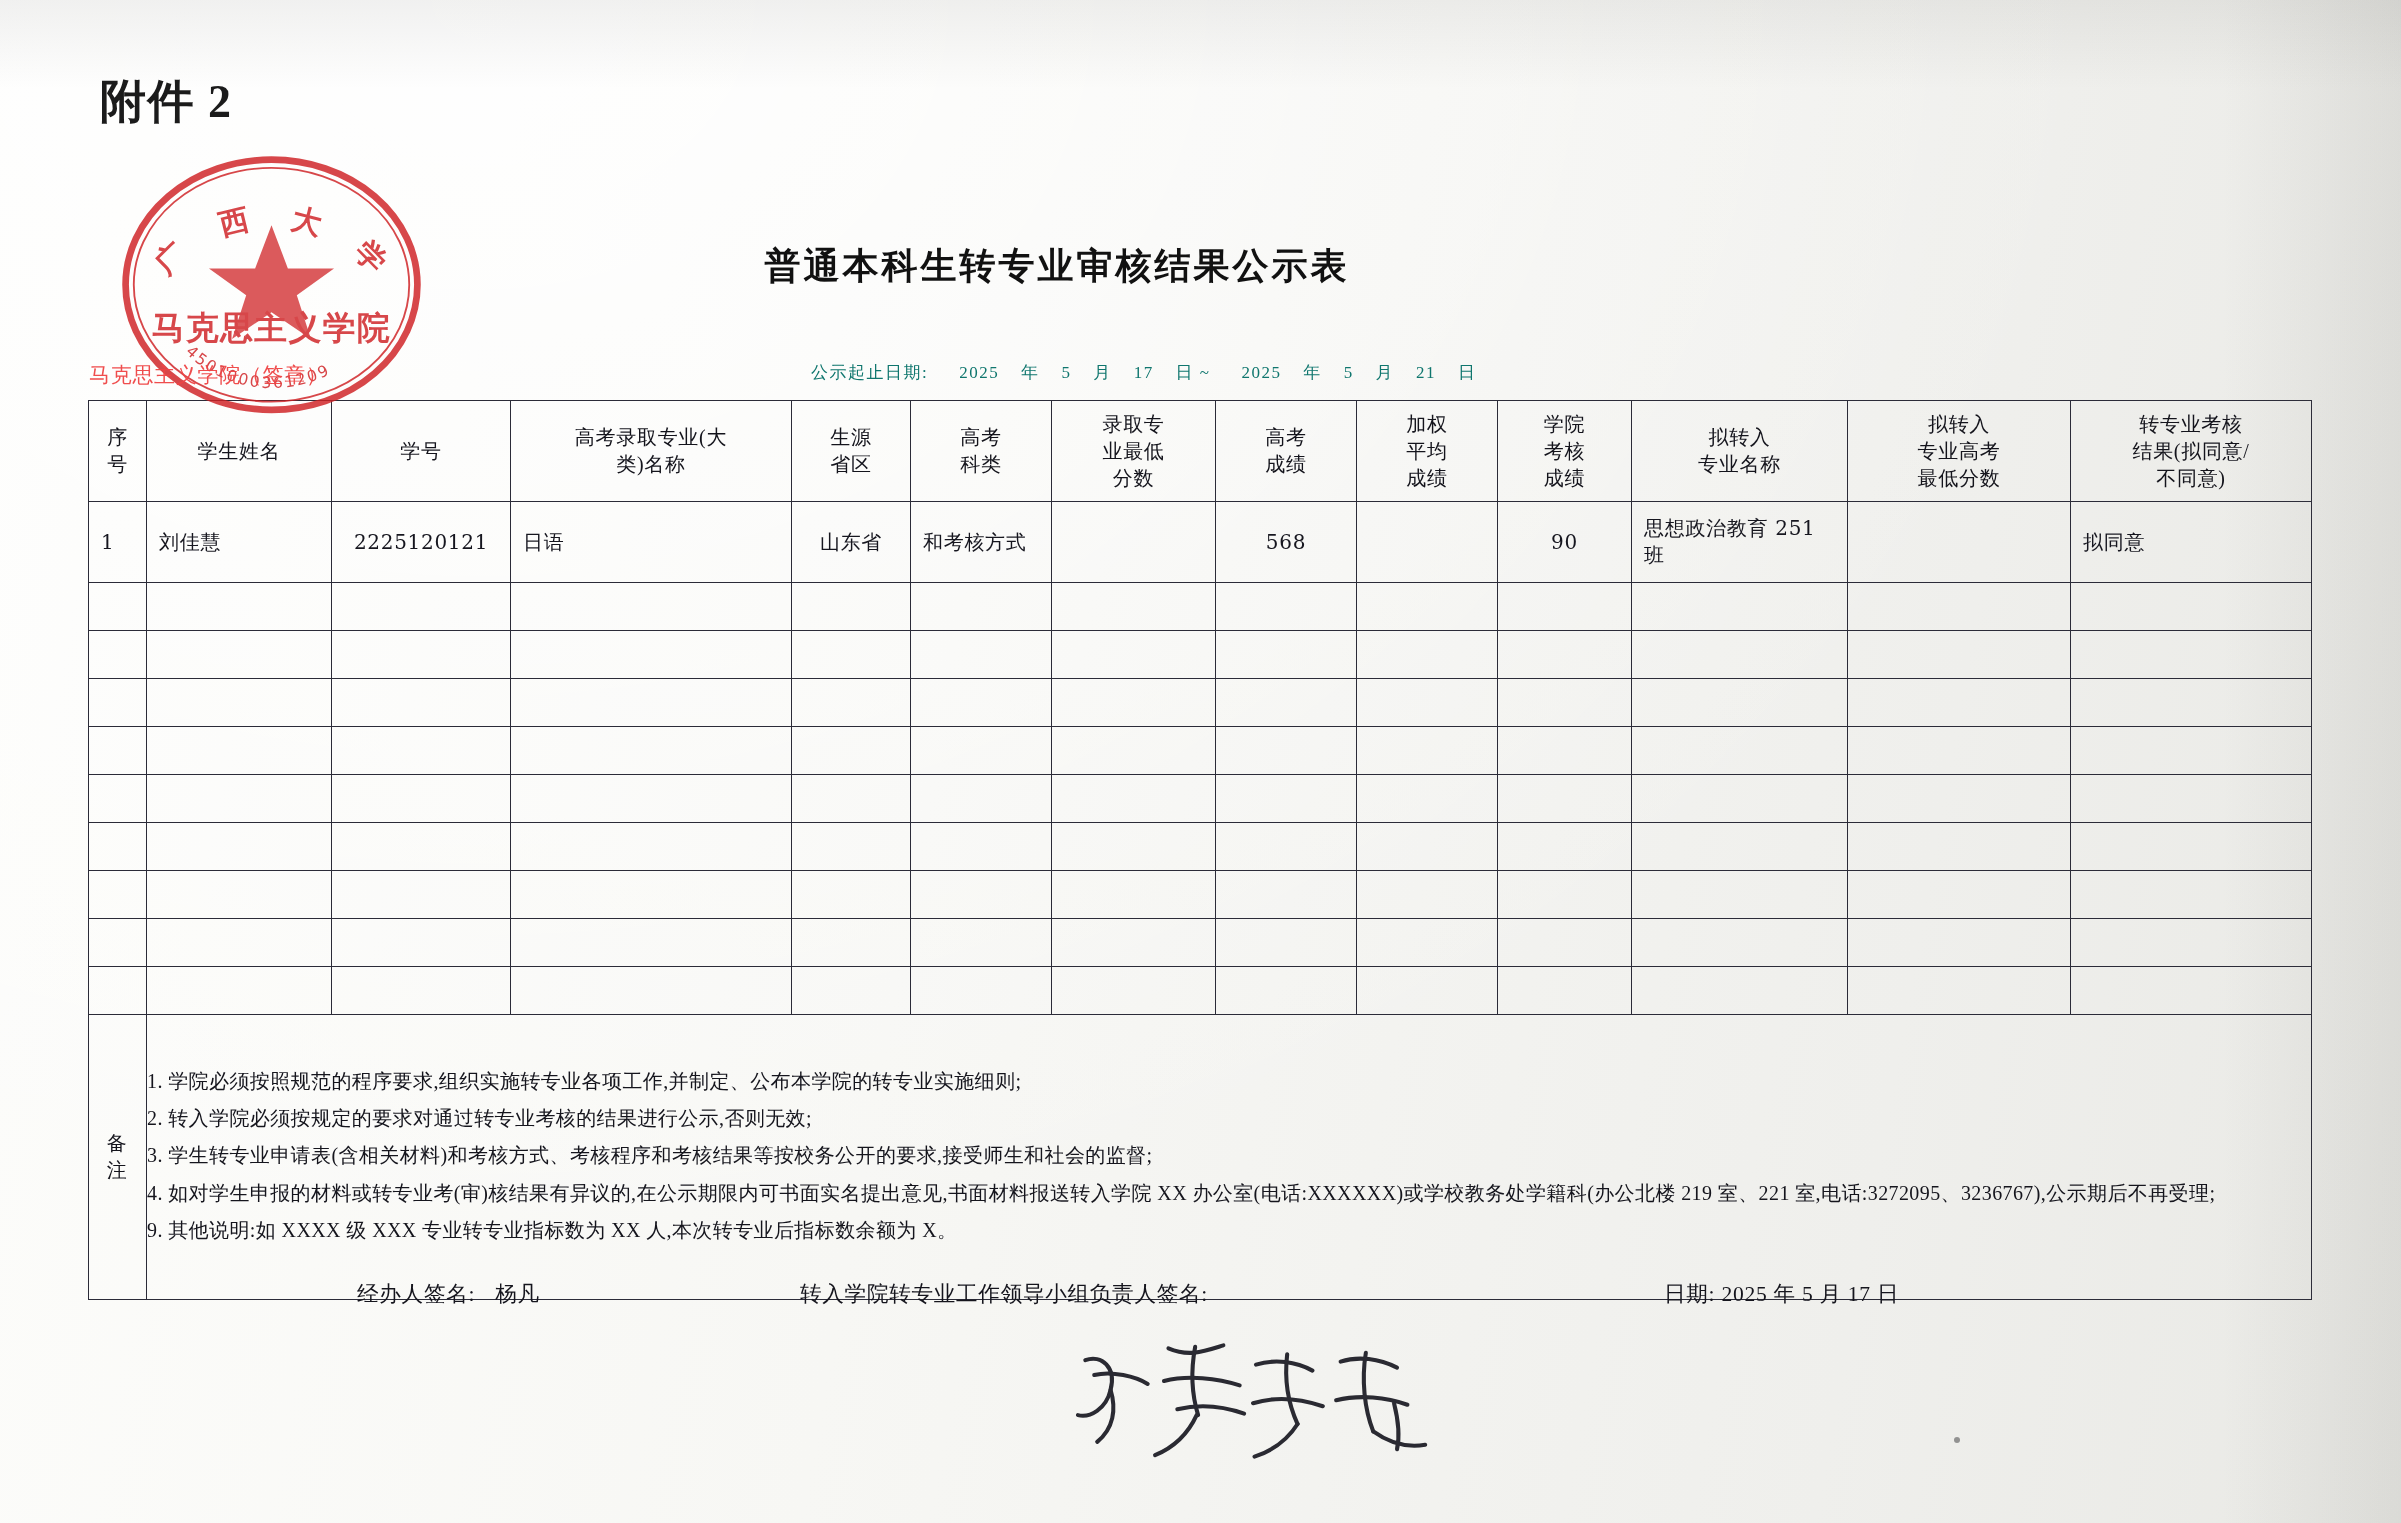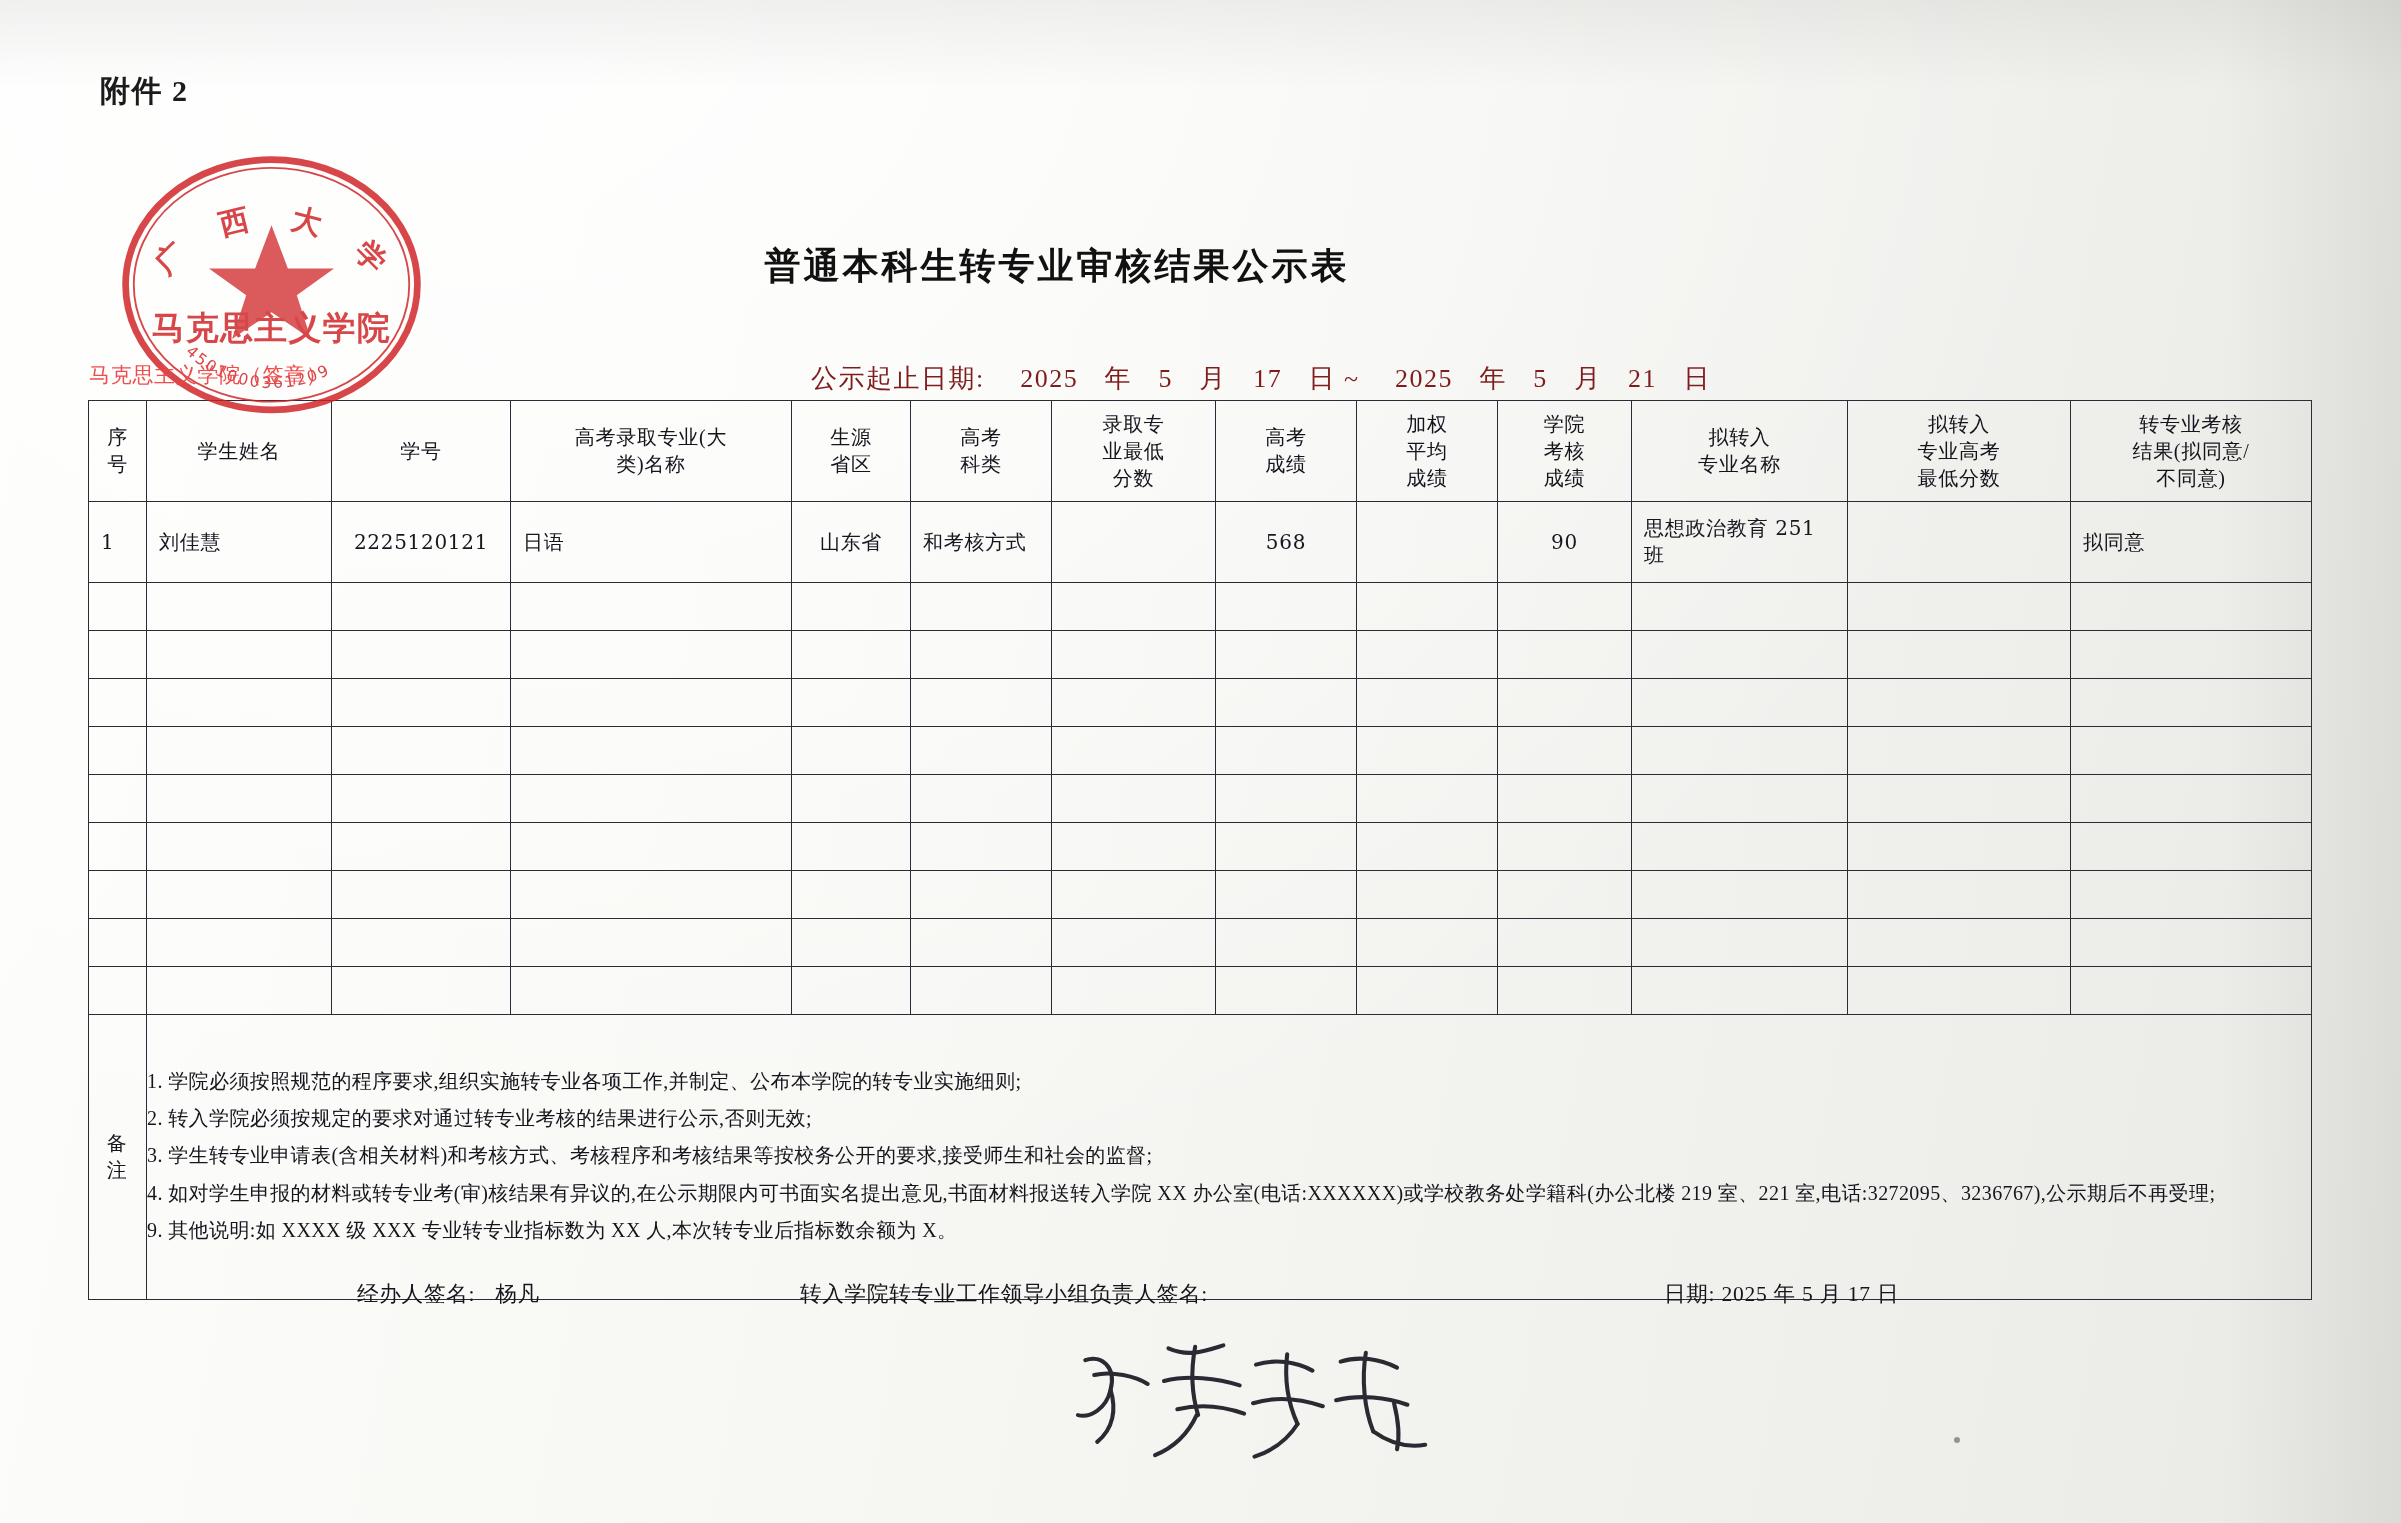--- a/index.html
+++ b/index.html
@@ -31,21 +31,21 @@
     position: absolute;
     left: 0; top: 0;
     width: 2401px;
     height: 1524px;
   }
 
   .attach-label {
     position: absolute;
     left: 100px;
     top: 71px;
-    font-size: 30px;
+    font-size: 46px;
     font-weight: bold;
     letter-spacing: 1.5px;
     color: #1b1b1b;
   }
 
   .doc-title {
     position: absolute;
     left: 0;
     top: 242px;
     width: 1943px;
@@ -54,23 +54,23 @@
     font-weight: bold;
     letter-spacing: 3px;
     color: #111;
   }
   .doc-title .inner { display: inline-block; margin-left: 171px; }
 
   .notice-dates {
     position: absolute;
     left: 811px;
     top: 361px;
-    font-size: 26px;
+    font-size: 17px;
     letter-spacing: 1.5px;
-    color: #7f1d1d;
+    color: #0f766e;
     white-space: nowrap;
   }
   .notice-dates span { display: inline-block; }
   .nd-gap { width: 19.4px; }
   .nd-gap-sm { width: 10.4px; }
 
   
   table.main {
     position: absolute;
     left: 88px;

